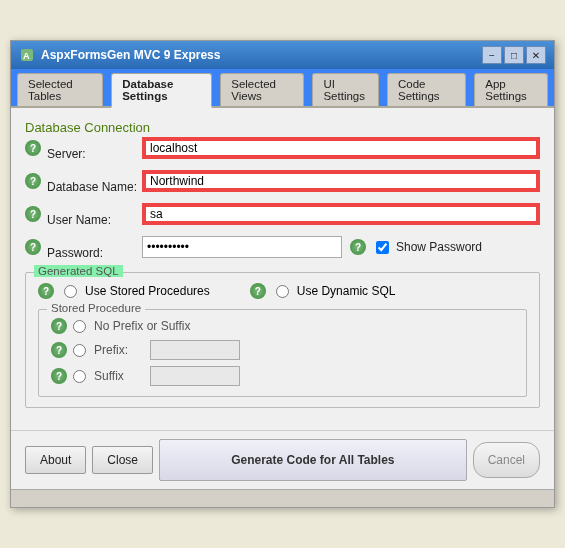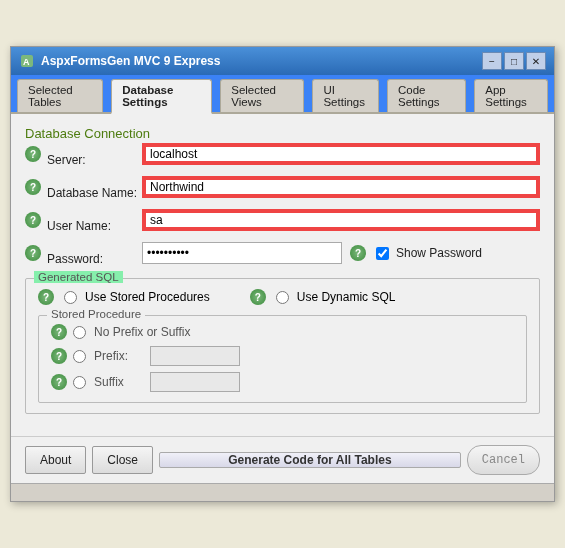--- a/index.html
+++ b/index.html
@@ -213,40 +213,39 @@
       padding: 0 14px;
       border: 1px solid #999;
       background: linear-gradient(to bottom, #f5f5f5, #dcdcdc);
       cursor: pointer;
       font-size: 12px;
       color: #222;
       border-radius: 2px;
     }
     .btn-generate {
       flex: 1;
-      height: 16px;
+      height: 42px;
       background: linear-gradient(to bottom, #f0f0f8, #d8d8e8);
       border: 1px solid #aaa;
       cursor: pointer;
       font-size: 12px;
       color: #333;
       font-weight: 600;
       border-radius: 2px;
       text-align: center;
     }
     .btn-cancel {
-      height: 30px;
+      height: 36px;
       padding: 0 14px;
       border: 1px solid #aaa;
       background: linear-gradient(to bottom, #f5f5f5, #dcdcdc);
       cursor: pointer;
       font-size: 12px;
       color: #888;
       border-radius: 14px;
-      font-family: Liberation Mono, monospace;
     }
     .status-bar {
       height: 18px;
       background: #d4d0c8;
       border-top: 1px solid #aaa;
     }
     input[type="radio"] { margin: 0 4px 0 0; }
     input[type="checkbox"] { margin: 0 3px 0 0; }
     .sql-options-row {
       display: flex;

